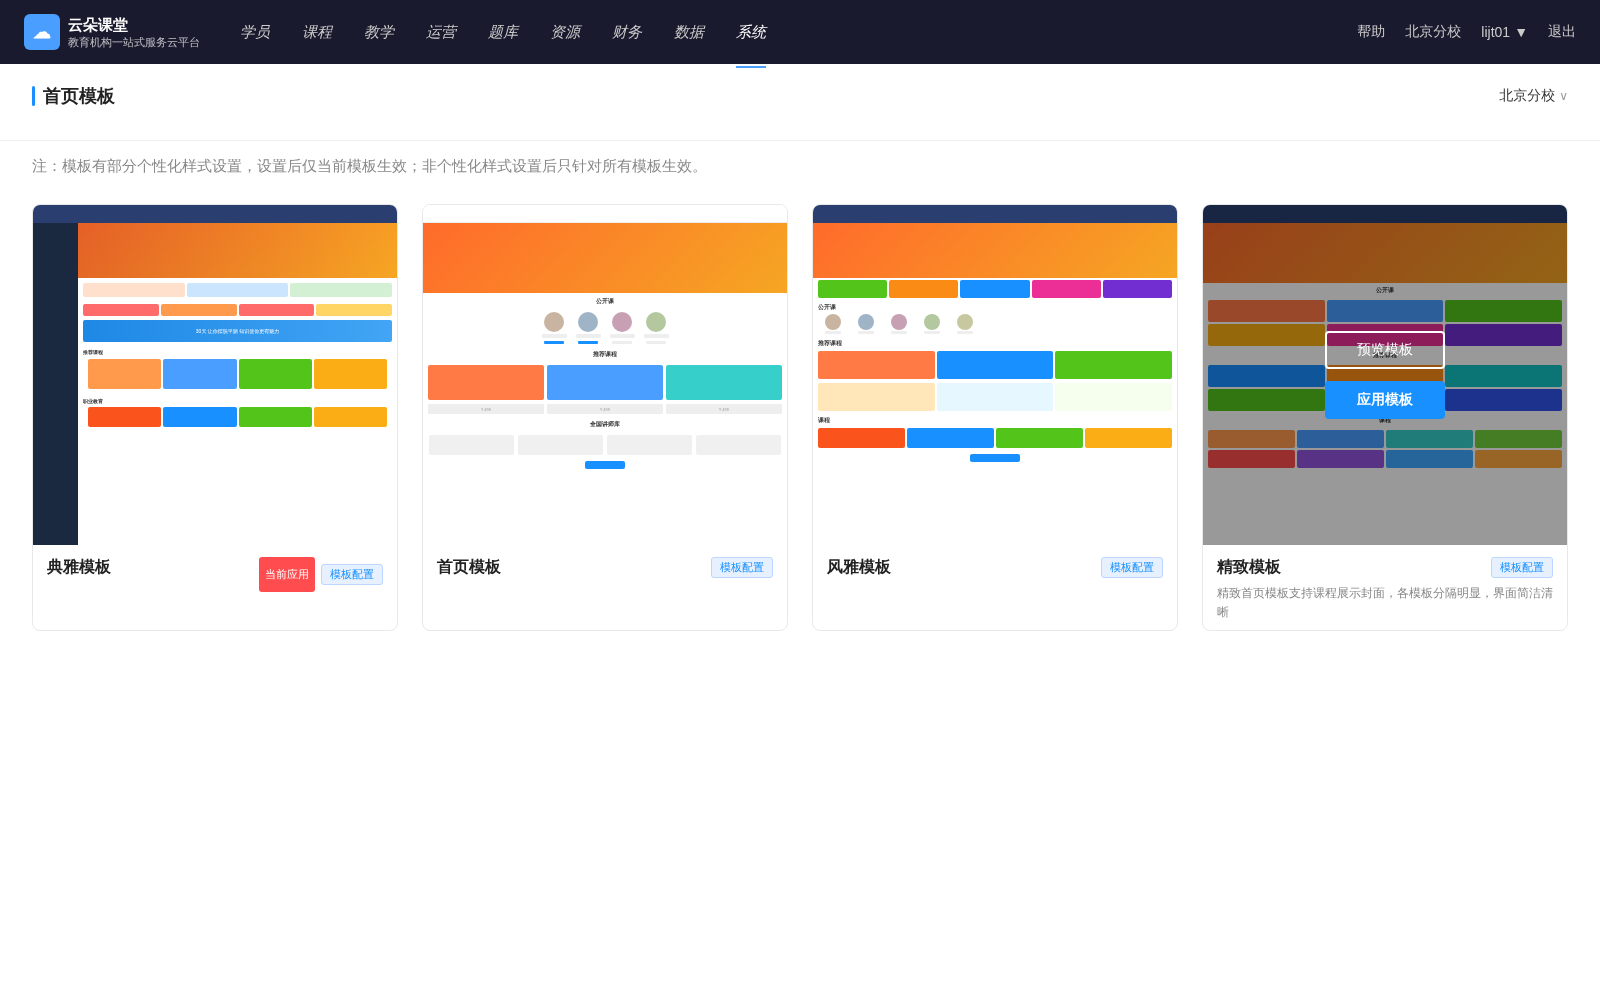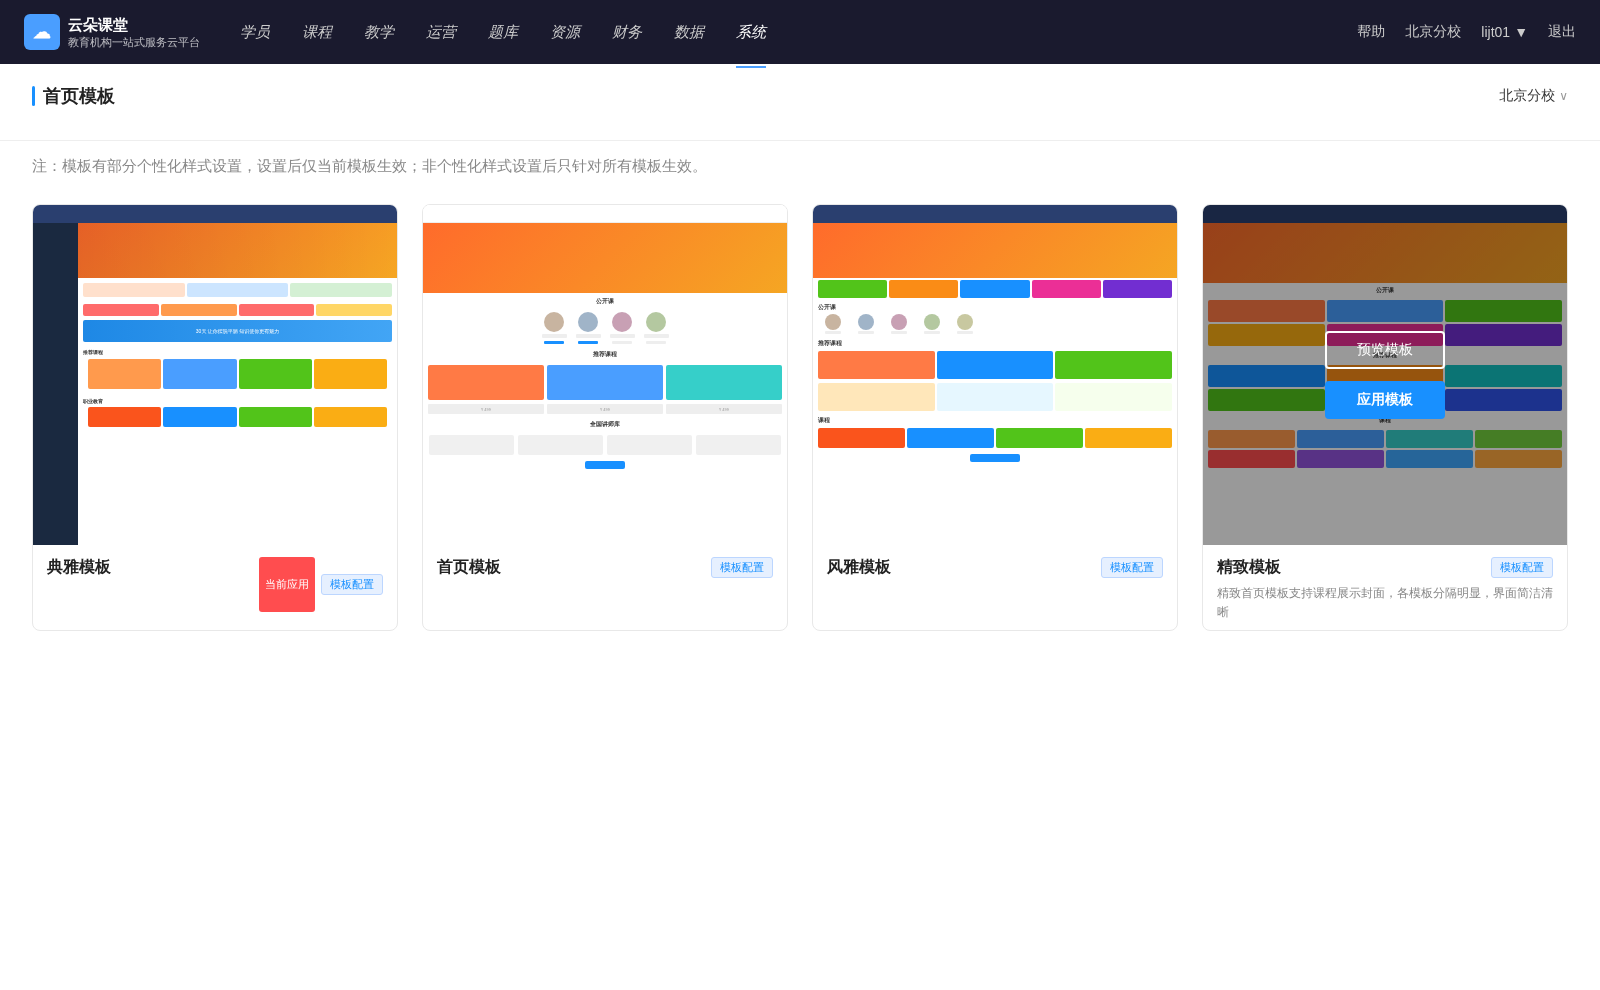--- a/index.html
+++ b/index.html
@@ -218,21 +218,21 @@
     }
     .template-badges {
       display: flex;
       align-items: center;
       gap: 6px;
     }
     .badge-current {
       background: #ff4d4f;
       color: white;
       font-size: 11px;
-      padding: 20px 6px;
+      padding: 10px 6px;
       border-radius: 3px;
     }
     .badge-config {
       background: #e6f0ff;
       color: #1890ff;
       font-size: 11px;
       padding: 2px 8px;
       border-radius: 3px;
       border: 1px solid #bcd6ff;
       cursor: pointer;

